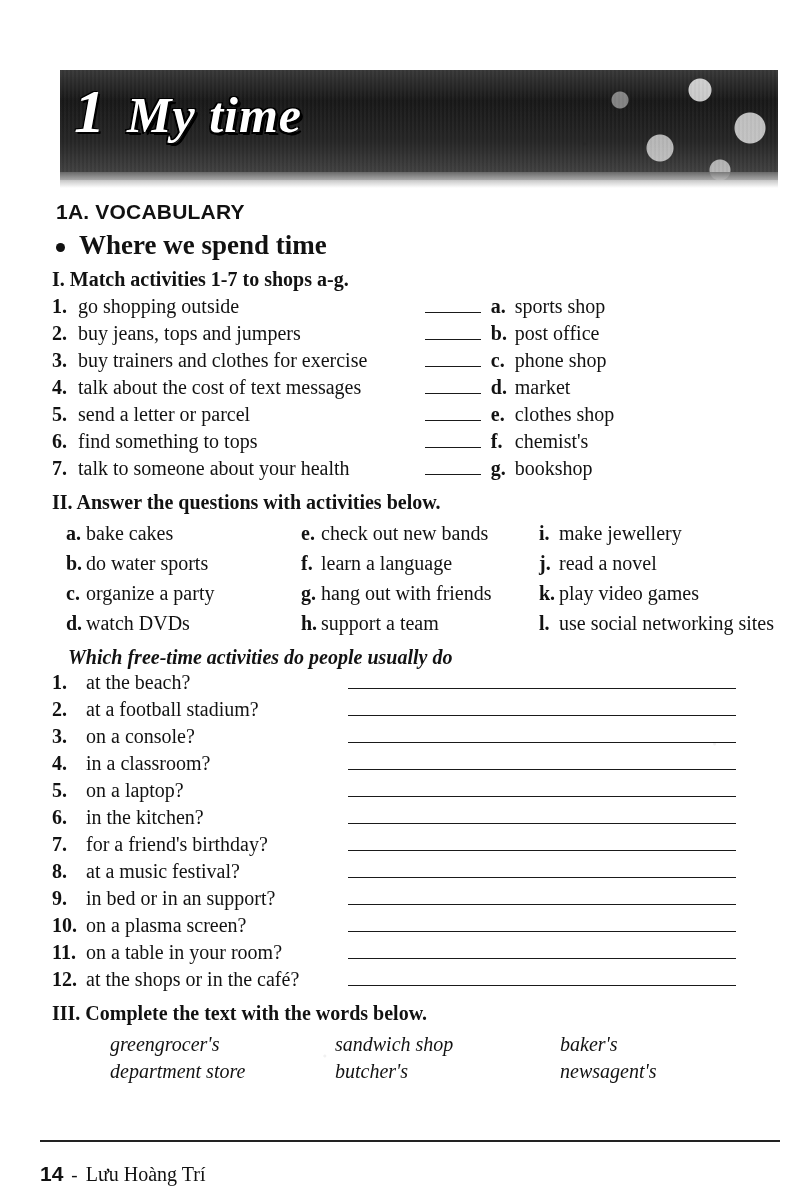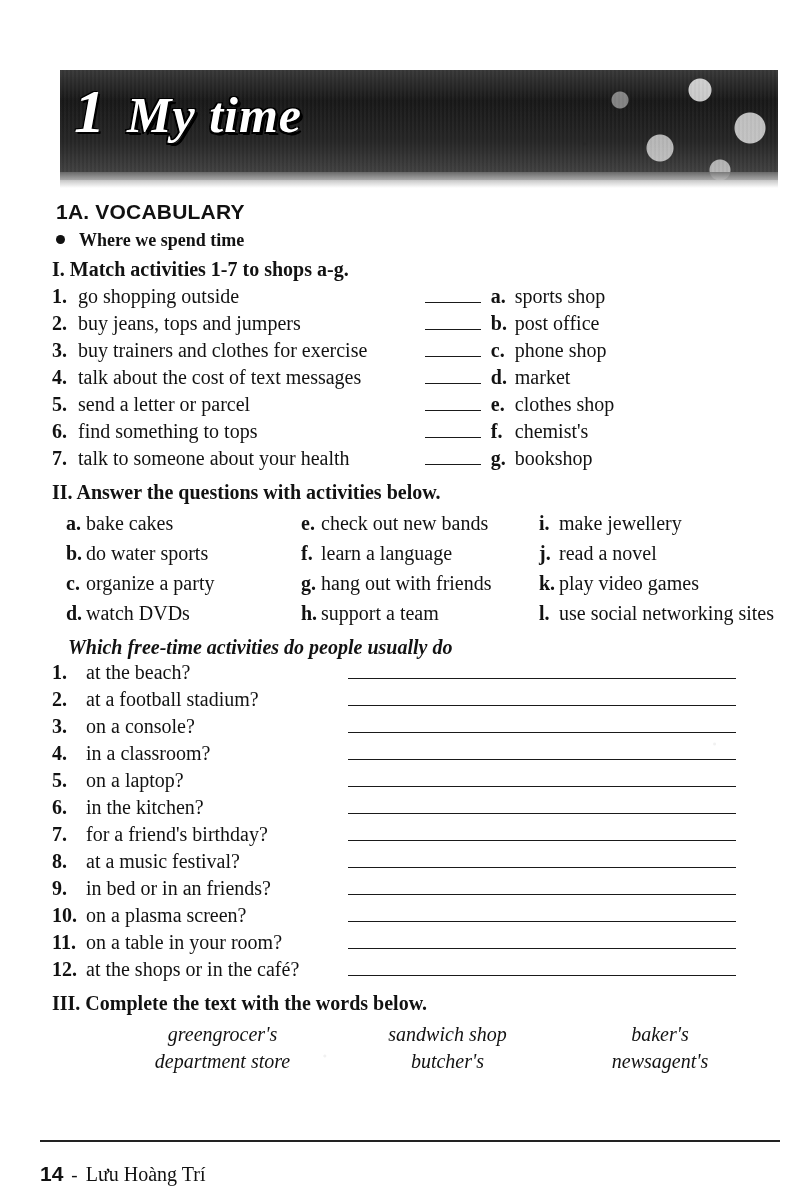--- a/index.html
+++ b/index.html
@@ -110,21 +110,21 @@
   }
   .bullet-dot {
     width: 9px; height: 9px;
     border-radius: 50%;
     background: #111;
     display: inline-block;
     transform: translateY(-2px);
   }
   .bullet-text {
     font-weight: bold;
-    font-size: 18px;
+    font-size: 27px;
   }
   .ex-head {
     font-weight: bold;
     font-size: 20px;
     margin: 7px 0 4px 0;
   }
 
   
   .match-wrap {
     margin-top: 4px;
@@ -213,21 +213,20 @@
   }
 
   
   .bank {
     margin: 8px 0 0 58px;
     display: grid;
     grid-template-columns: 225px 225px 200px;
     row-gap: 4px;
     font-style: italic;
     font-size: 20px;
-    text-align: center;
   }
 
   
   .footer {
     position: absolute;
     left: 40px;
     top: 1140px;
     width: 740px;
     display: flex;
     align-items: baseline;
@@ -448,21 +447,21 @@
         <span class="q-text">for a friend's birthday?</span>
         <span class="q-rule"></span>
       </div>
       <div class="q-row">
         <span class="q-num">8.</span>
         <span class="q-text">at a music festival?</span>
         <span class="q-rule"></span>
       </div>
       <div class="q-row">
         <span class="q-num">9.</span>
-        <span class="q-text">in bed or in an friends?</span>
+        <span class="q-text">in bed or in an support?</span>
         <span class="q-rule"></span>
       </div>
       <div class="q-row">
         <span class="q-num">10.</span>
         <span class="q-text">on a plasma screen?</span>
         <span class="q-rule"></span>
       </div>
       <div class="q-row">
         <span class="q-num">11.</span>
         <span class="q-text">on a table in your room?</span>

